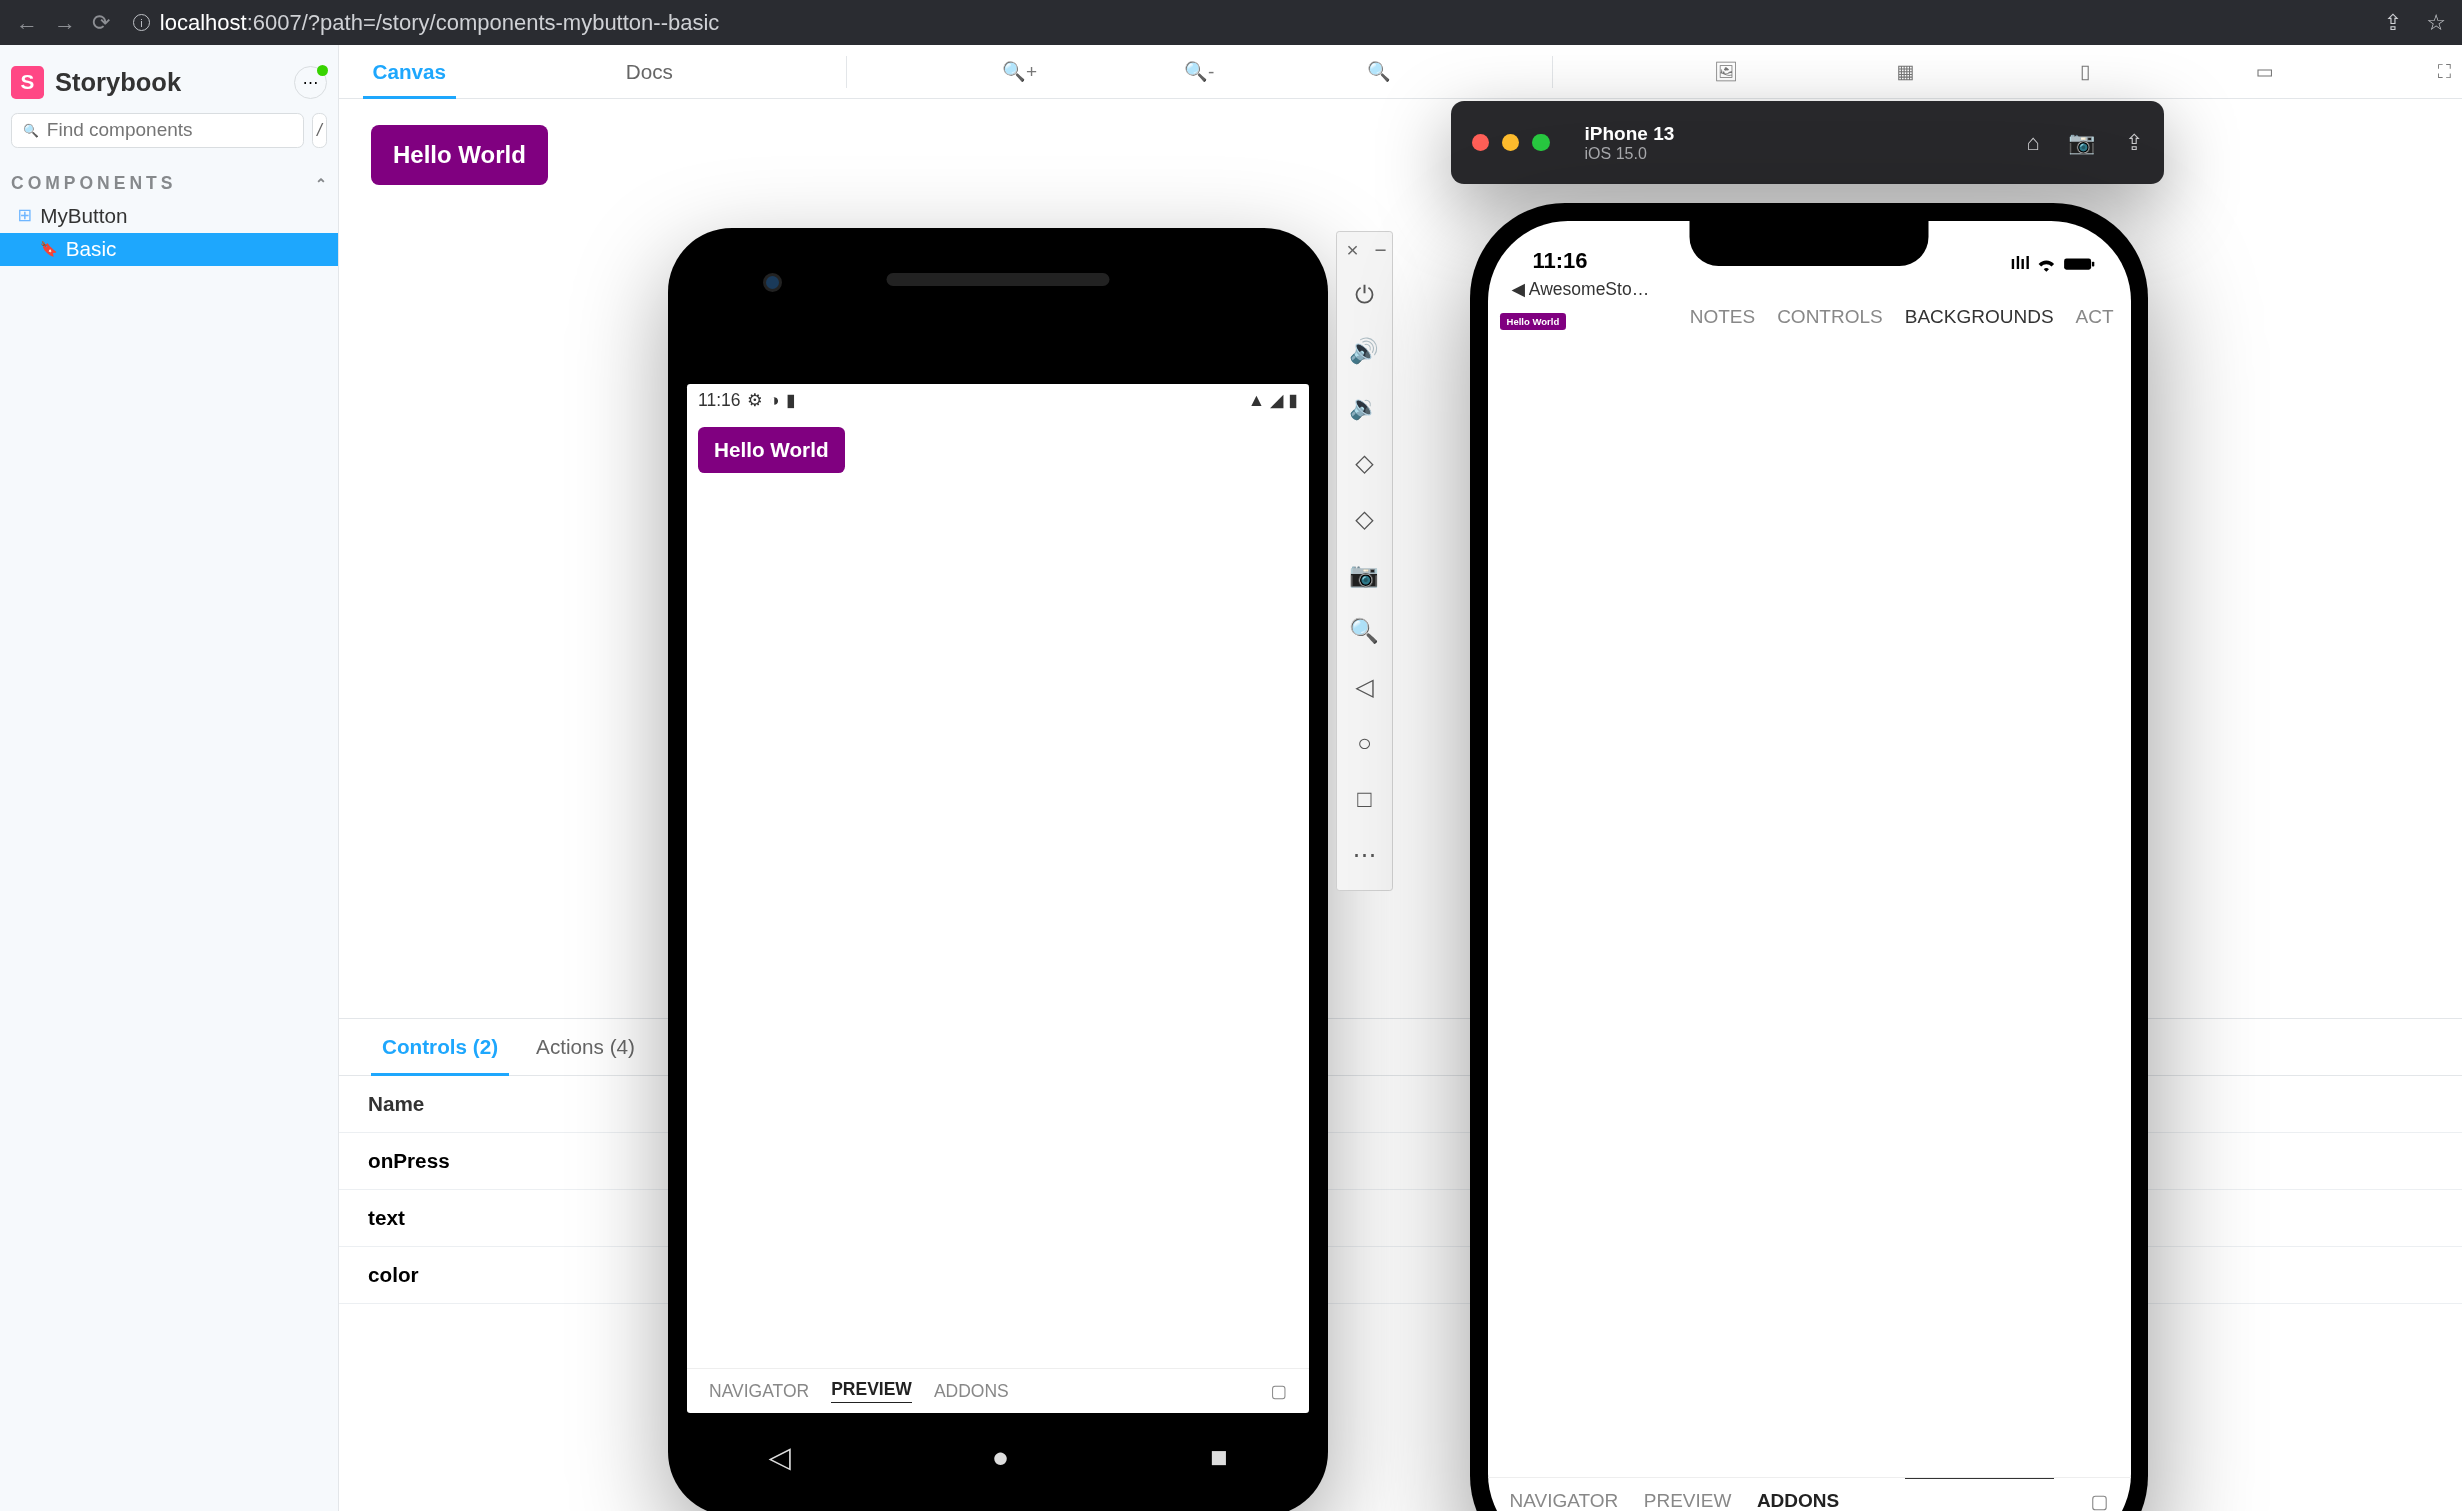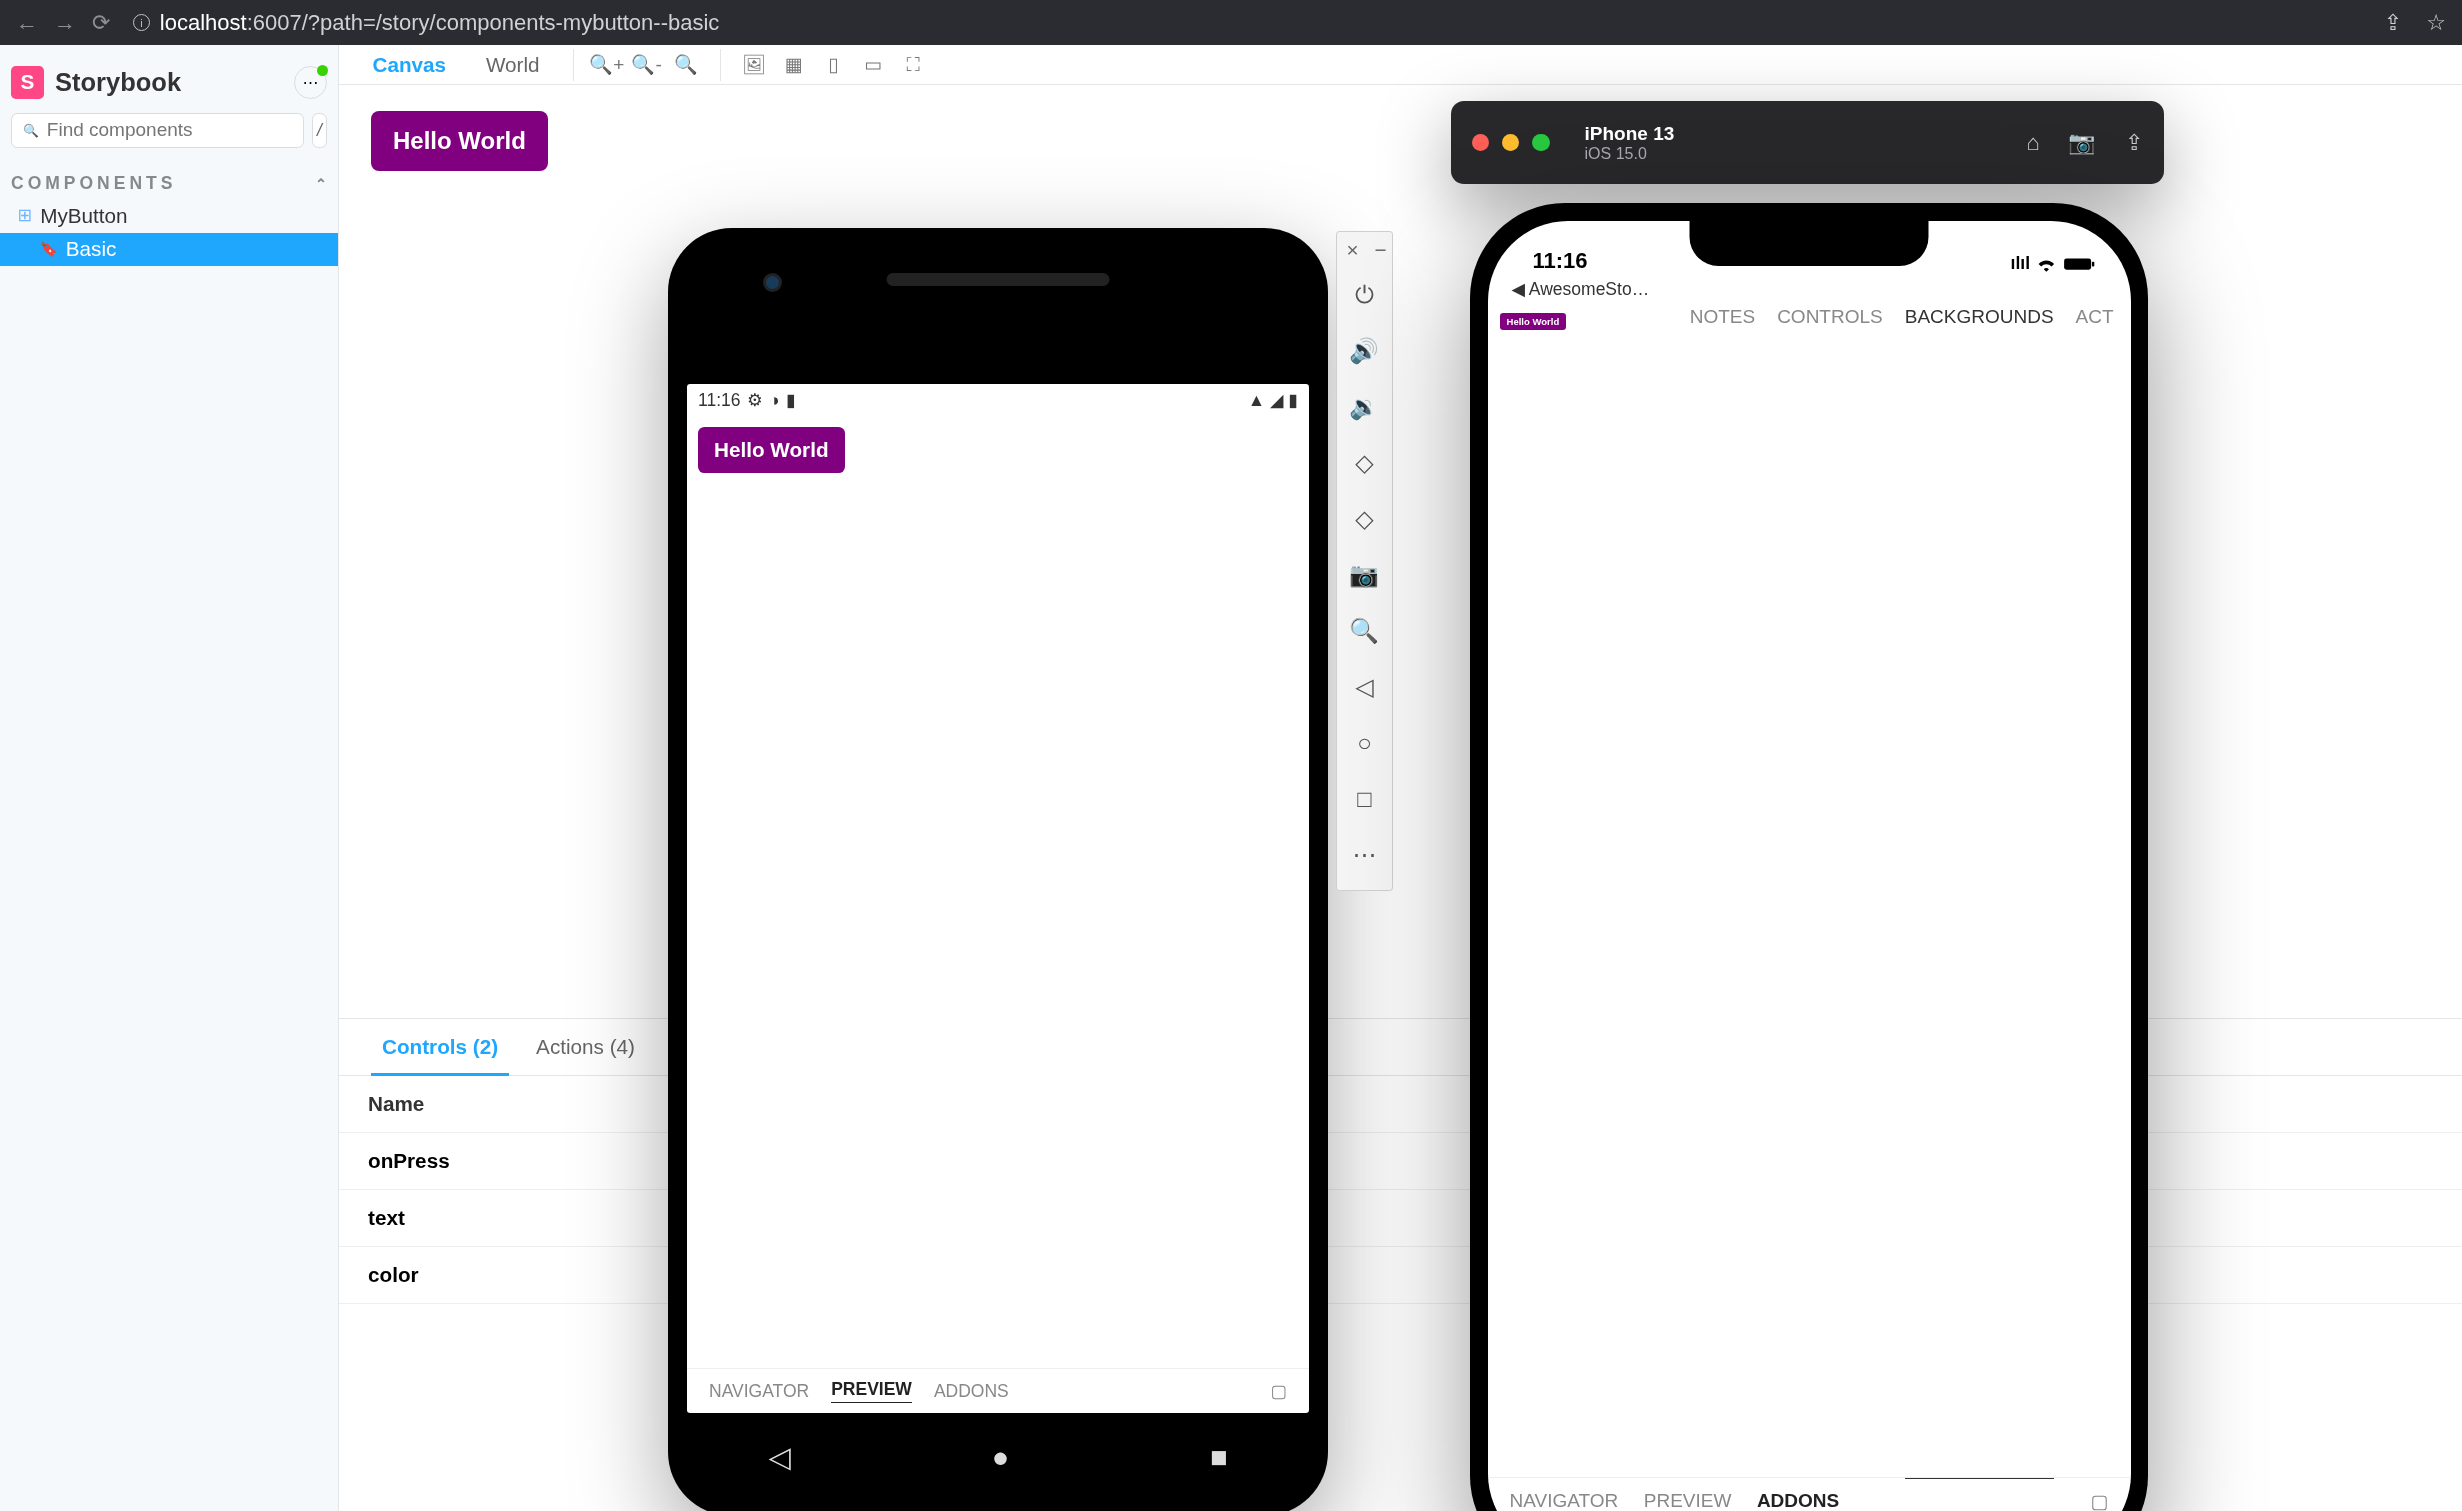--- a/index.html
+++ b/index.html
@@ -30,21 +30,21 @@
   .sb-section { color:#86898c; font-weight:900; font-size:17.5px; letter-spacing:4px; padding:11px 11px 4.8px 11px; display:flex; justify-content:space-between; align-items:center; }
   .sb-item { display:flex; align-items:center; gap:8px; padding:4.8px 14.3px 4.8px 17.5px; font-size:20.7px; color:#333; }
   .sb-item.comp::before { content:"⊞"; color:#6fb6ff; font-size:17.5px; }
   .sb-item.story::before { content:"🔖"; font-size:14.3px; filter:grayscale(1) brightness(2); }
   .sb-item.active { background:#1ea7fd; color:#fff; }
   .sb-item.active::before { filter:none; color:#fff; }
   .sb-item.indent { padding-left:40px; }
 
   
   .main { flex:1; display:flex; flex-direction:column; position:relative; }
-  .toolbar { height:40px; border-bottom:0.8px solid #e3e6e9; display:flex; align-items:center; padding-left:16px; gap:4.8px; }
+  .toolbar { height:54px; border-bottom:0.8px solid #e3e6e9; display:flex; align-items:center; padding-left:16px; gap:4.8px;justify-content:space-between; }
   .tb-tab { padding:16px 17.5px; font-size:20.7px; color:#666; position:relative; }
   .tb-tab.active { color:#1ea7fd; font-weight:700; }
   .tb-tab.active::after { content:""; position:absolute; left:8px; right:8px; bottom:0; height:3.2px; background:#1ea7fd; }
   .tb-sep { width:0.8px; height:32px; background:#e3e6e9; margin:0 11px; }
   .tb-icon { width:35px; height:35px; display:flex; align-items:center; justify-content:center; color:#777; font-size:19px; }
   .canvas { flex:1; padding:25.5px 32px; position:relative; background:#fff; }
   .hello-btn { background:purple; color:#fff; padding:16px 22px; border-radius:8px; font-size:24px; font-weight:700; display:inline-block; }
 
   
   .addons { height:493px; border-top:0.8px solid #e3e6e9; display:flex; flex-direction:column; }
@@ -149,21 +149,21 @@
       <span>MyButton</span>
     </div>
     <div class="sb-item story indent active">
       <span>Basic</span>
     </div>
   </aside>
 
   <section class="main">
     <div class="toolbar">
       <div class="tb-tab active">Canvas</div>
-      <div class="tb-tab">World</div>
+      <div class="tb-tab">Docs</div>
       <div class="tb-sep"></div>
       <div class="tb-icon">🔍+</div>
       <div class="tb-icon">🔍-</div>
       <div class="tb-icon">🔍</div>
       <div class="tb-sep"></div>
       <div class="tb-icon">🖼</div>
       <div class="tb-icon">▦</div>
       <div class="tb-icon">▯</div>
       <div class="tb-icon">▭</div>
       <div class="tb-icon">⛶</div>

